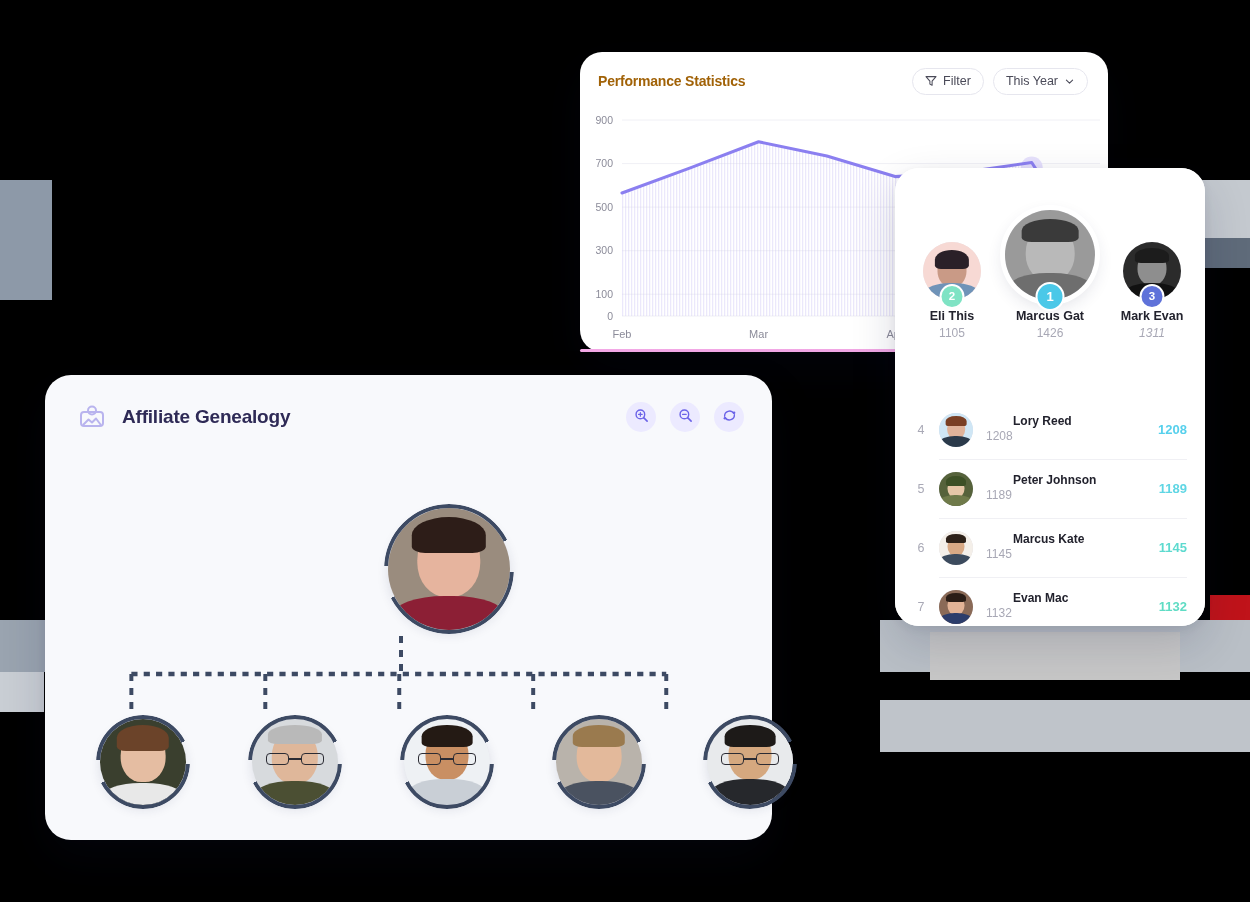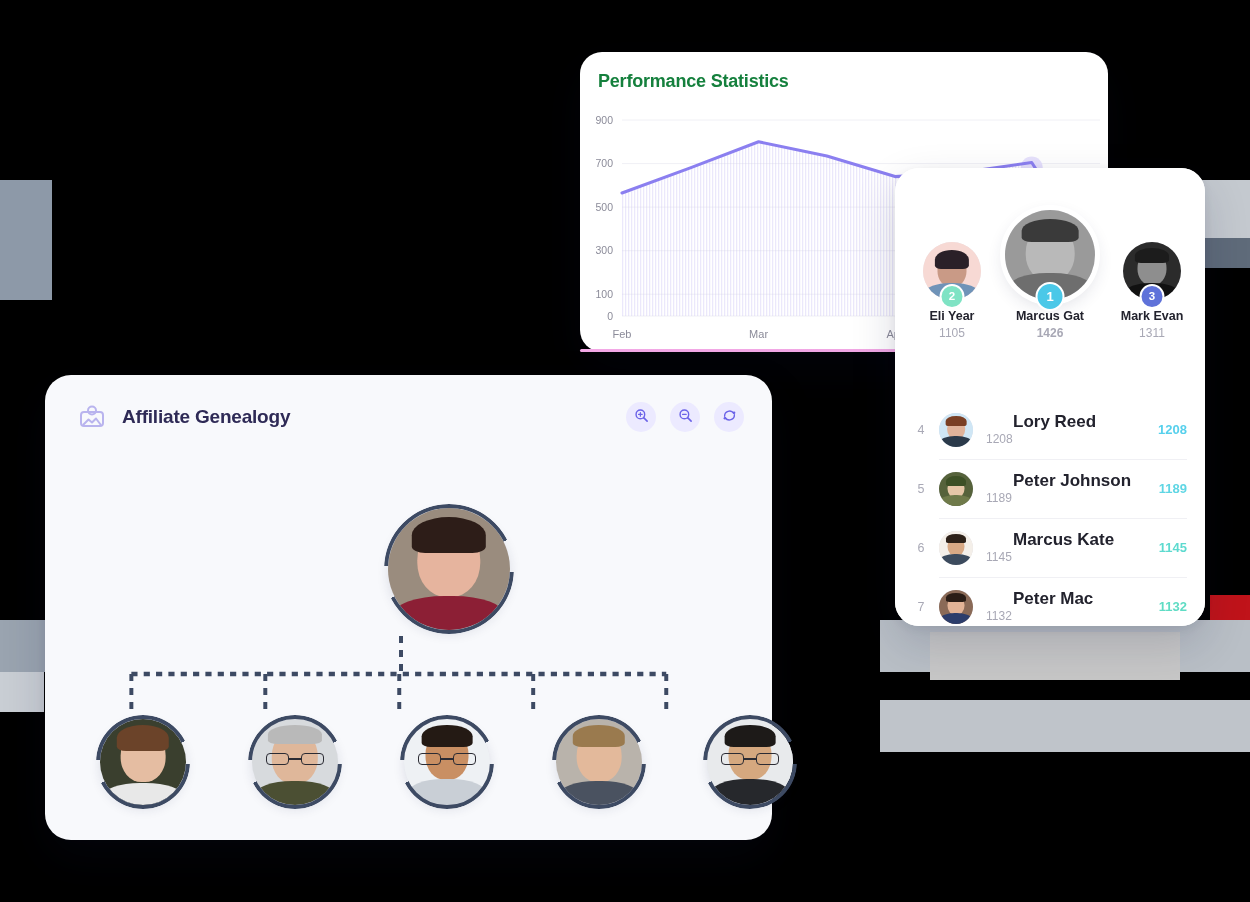--- a/index.html
+++ b/index.html
@@ -26,21 +26,21 @@
   #perf-card {
     left:580px; top:52px; width:528px; height:300px;
     border-radius:22px;
     overflow:hidden;
   }
   #perf-head {
     position:absolute; left:0; top:0; width:100%; height:58px;
     display:flex; align-items:center; padding:0 20px 0 18px;
   }
   #perf-title {
-    font-size:18px; font-weight:bold; color:#15803d; letter-spacing:-.2px;
+    font-size:14px; font-weight:bold; color:#a16207; letter-spacing:-.2px;
   }
   #perf-head-actions { margin-left:auto; display:flex; gap:9px; align-items:center; }
   .pill {
     height:27px; border:1px solid #e6e6ee; border-radius:14px;
     display:flex; align-items:center; gap:6px; padding:0 12px;
     font-size:12.5px; color:#4a4a58; background:#fff; cursor:pointer;
     white-space:nowrap;
   }
   .pill svg { display:block; }
 
@@ -87,21 +87,21 @@
   }
   .lb-row + .lb-row:before {
     content:""; position:absolute; left:44px; right:18px; top:0; height:1px; background:#f0f0f4;
   }
   .lb-rank { width:24px; font-size:12.5px; color:#a9a9b6; text-align:center; flex:0 0 auto; }
   .lb-av {
     width:34px; height:34px; border-radius:50%; overflow:hidden; flex:0 0 auto;
     margin-left:6px; background:#dcdce4; position:relative;
   }
   .lb-txt { margin-left:13px; flex:1 1 auto; min-width:0; }
-  .lb-name { font-size:17px; font-weight:bold; color:#22222d; line-height:1.25;padding-left:27px; }
+  .lb-name { font-size:12px; font-weight:bold; color:#22222d; line-height:1.25;padding-left:27px; }
   .lb-sub  { font-size:12px; color:#a8a8b5; line-height:1.3; }
   .lb-score{ font-size:13px; font-weight:bold; flex:0 0 auto; }
 
   
   #gen-card {
     left:45px; top:375px; width:727px; height:465px;
     background:#f8f9fc; border-radius:26px; z-index:4;
   }
   #gen-head {
     position:absolute; left:0; top:0; width:100%; height:84px;
@@ -149,20 +149,41 @@
       <div class="bg-block" style="left: 880px; top: 620px; width: 370px; height: 52px; background: rgb(185, 191, 198);"></div>
       <div class="bg-block" style="left: 930px; top: 632px; width: 250px; height: 48px; background: rgb(199, 199, 199);"></div>
       <div class="bg-block" style="left: 880px; top: 700px; width: 370px; height: 52px; background: rgb(191, 196, 202);"></div>
     </div>
 
   <div class="card" id="perf-card">
 
     <div id="perf-head">
       <div id="perf-title">Performance Statistics</div>
 
+      <div id="perf-head-actions">
+
+        <div class="pill">
+          <span>
+            <svg width="12" height="12" viewBox="0 0 12 12" fill="none">
+              <path d="M1 1.6h10L7.1 6.2v4.1L4.9 9.1V6.2L1 1.6z" stroke="#4a4a58" stroke-width="1.05" stroke-linejoin="round"></path>
+            </svg>
+          </span>
+          <span>Filter</span>
+        </div>
+
+        <div class="pill">
+          <span>This Year</span>
+          <span>
+            <svg width="11" height="11" viewBox="0 0 11 11" fill="none">
+              <path d="M2.4 4.2L5.5 7.1L8.6 4.2" stroke="#4a4a58" stroke-width="1.1" stroke-linecap="round" stroke-linejoin="round"></path>
+            </svg>
+          </span>
+        </div>
+
+      </div>
     </div>
 
     <div id="chart-wrap">
       <svg id="chart-svg" width="528" height="242">
         <defs>
           <pattern id="stripes" width="3" height="1" patternUnits="userSpaceOnUse">
             <rect x="0" y="0" width="1.25" height="1" fill="#cfc7f5" opacity="0.75"></rect>
           </pattern>
           <linearGradient id="barGrad" x1="0" y1="0" x2="0" y2="1">
             <stop offset="0%" stop-color="#e6e1fc"></stop>
@@ -222,21 +243,21 @@
 
     <div style="position:absolute;left:50%;bottom:-6%;transform:translateX(-50%);
          width:92%;height:36%;border-radius:46% 46% 0 0;background:#6f93b8;"></div>
   </div>
             </div>
         <div class="pod-badge" style="bottom:-8.82px;width:21px;height:21px;
                     background:#7fe3c4;font-size:11.5px;">
           <span>2</span>
         </div>
       </div>
-      <div class="pod-name" style="width: 120px; margin-left: calc(50% - 60px); white-space: nowrap;">Eli Year</div>
+      <div class="pod-name" style="width: 120px; margin-left: calc(50% - 60px); white-space: nowrap;">Eli This</div>
       <div class="pod-score" style="width: 120px; margin-left: calc(50% - 60px); white-space: nowrap;">1105</div>
     </div>
         <div class="pod" style="left: 110px; top: 42px; width: 90px; margin-left: 0px; overflow: visible;">
       <div class="pod-av" style="width:90px;height:90px;box-shadow:0 0 0 5px #fff, 0 6px 18px rgba(40,45,80,.16);">
         <div class="photo">
               <div class="ph-inner" style="background:#9a9a9a;filter:grayscale(1);">
     <div style="position:absolute;left:50%;top:15%;transform:translateX(-50%);
          width:54%;aspect-ratio:1/1.18;border-radius:50% 50% 46% 46%;background:#b9b9b9;"></div>
     <div style="position:absolute;left:50%;top:10%;transform:translateX(-50%);
          width:63%;height:26%;border-radius:50% 50% 18% 18%;background:#3a3a3a;"></div>
@@ -244,42 +265,42 @@
     <div style="position:absolute;left:50%;bottom:-6%;transform:translateX(-50%);
          width:92%;height:36%;border-radius:46% 46% 0 0;background:#6e6e6e;"></div>
   </div>
             </div>
         <div class="pod-badge" style="bottom:-10.5px;width:25px;height:25px;
                     background:#4bc8e8;font-size:13px;">
           <span>1</span>
         </div>
       </div>
       <div class="pod-name" style="width: 120px; margin-left: calc(50% - 60px); white-space: nowrap;">Marcus Gat</div>
-      <div class="pod-score" style="width: 120px; margin-left: calc(50% - 60px); white-space: nowrap; font-weight: bold;">1426</div>
+      <div class="pod-score" style="width: 120px; margin-left: calc(50% - 60px); white-space: nowrap;">1426</div>
     </div>
         <div class="pod" style="left: 228px; top: 74px; width: 58px; margin-left: 0px; overflow: visible;">
       <div class="pod-av" style="width:58px;height:58px;">
         <div class="photo">
               <div class="ph-inner" style="background:#2b2b2b;filter:grayscale(1);">
     <div style="position:absolute;left:50%;top:16%;transform:translateX(-50%);
          width:50%;aspect-ratio:1/1.18;border-radius:50% 50% 46% 46%;background:#8e8e8e;"></div>
     <div style="position:absolute;left:50%;top:11%;transform:translateX(-50%);
          width:59%;height:26%;border-radius:50% 50% 18% 18%;background:#1c1c1c;"></div>
 
     <div style="position:absolute;left:50%;bottom:-6%;transform:translateX(-50%);
          width:92%;height:36%;border-radius:46% 46% 0 0;background:#111111;"></div>
   </div>
             </div>
         <div class="pod-badge" style="bottom:-8.82px;width:21px;height:21px;
                     background:#5f72d9;font-size:11.5px;">
           <span>3</span>
         </div>
       </div>
       <div class="pod-name" style="width: 120px; margin-left: calc(50% - 60px); white-space: nowrap;">Mark Evan</div>
-      <div class="pod-score" style="width: 120px; margin-left: calc(50% - 60px); white-space: nowrap;">1311</div>
+      <div class="pod-score" style="width: 120px; margin-left: calc(50% - 60px); white-space: nowrap; font-style: italic;">1311</div>
     </div>
       </div>
     <div id="lb-list">
         <div class="lb-row">
       <div class="lb-rank">4</div>
       <div class="lb-av">
             <div class="ph-inner" style="background:#cfe6f5;">
     <div style="position:absolute;left:50%;top:16%;transform:translateX(-50%);
          width:52%;aspect-ratio:1/1.18;border-radius:50% 50% 46% 46%;background:#e0b39a;"></div>
     <div style="position:absolute;left:50%;top:11%;transform:translateX(-50%);
@@ -342,21 +363,21 @@
     <div style="position:absolute;left:50%;top:16%;transform:translateX(-50%);
          width:50%;aspect-ratio:1/1.18;border-radius:50% 50% 46% 46%;background:#e2b396;"></div>
     <div style="position:absolute;left:50%;top:11%;transform:translateX(-50%);
          width:59%;height:27%;border-radius:50% 50% 18% 18%;background:#2a1d16;"></div>
 
     <div style="position:absolute;left:50%;bottom:-6%;transform:translateX(-50%);
          width:92%;height:36%;border-radius:46% 46% 0 0;background:#2c3d6b;"></div>
   </div>
           </div>
       <div class="lb-txt">
-        <div class="lb-name">Peter Mac</div>
+        <div class="lb-name">Evan Mac</div>
         <div class="lb-sub">1132</div>
       </div>
       <div class="lb-score" style="color:#5fdcc4">1132</div>
         </div>
       </div>
   </div>
 
   <div id="gen-card" class="card">
     <div id="gen-head">
 

